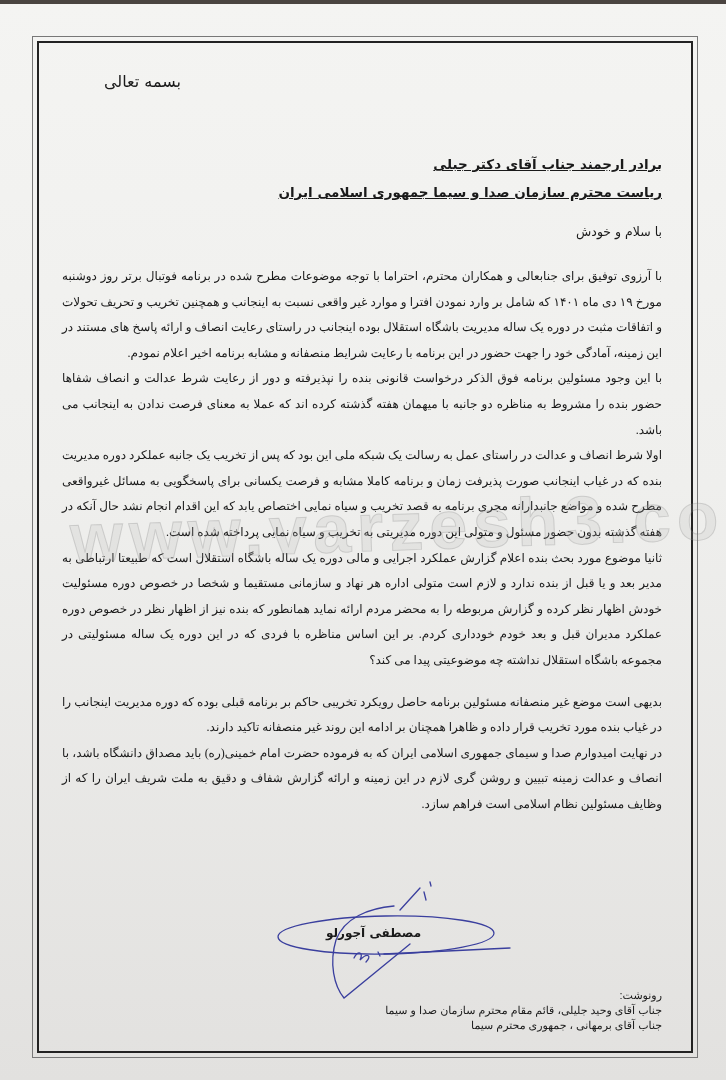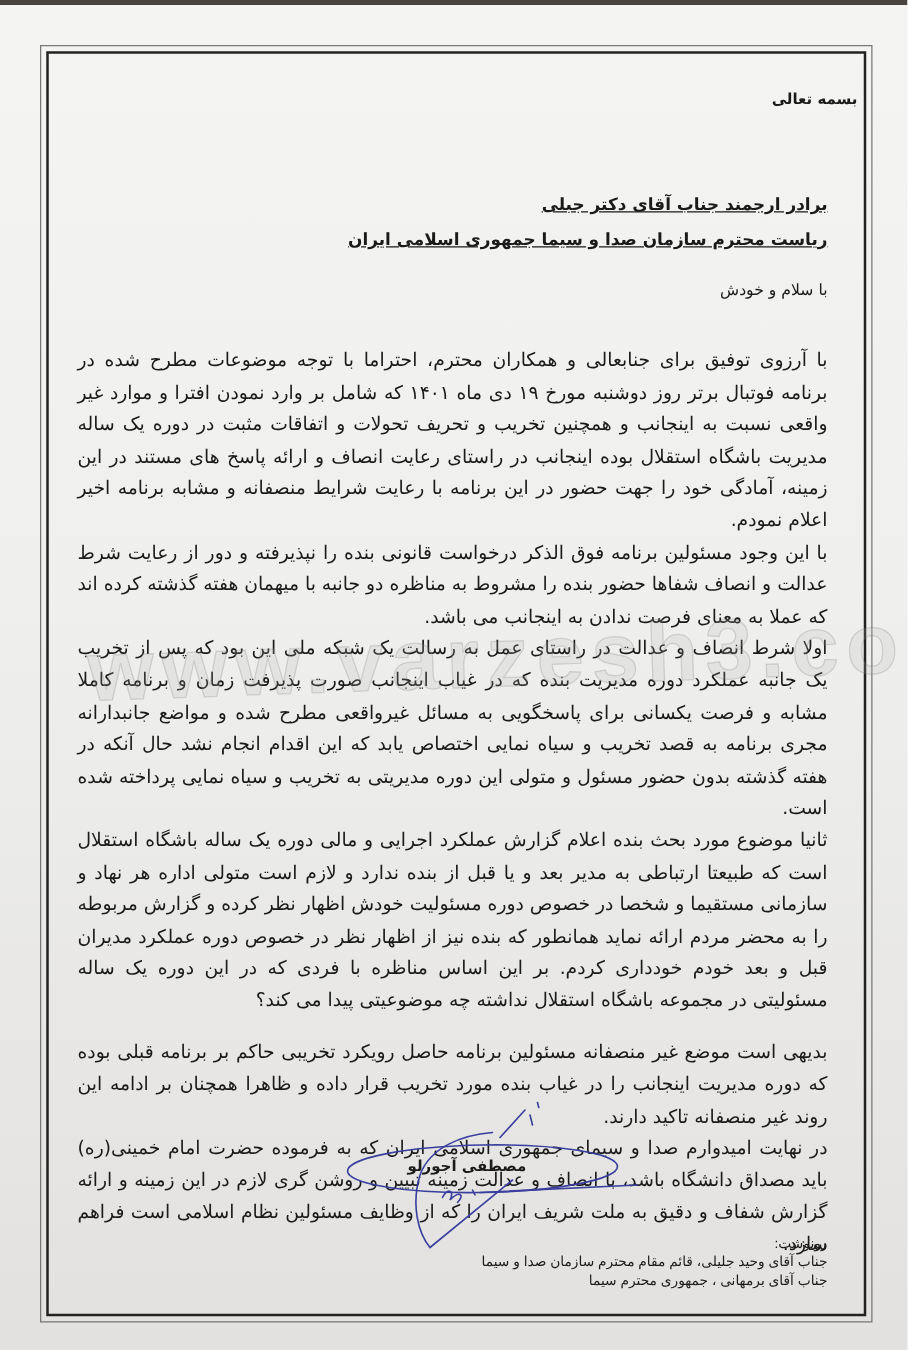--- a/index.html
+++ b/index.html
@@ -38,49 +38,50 @@
       position: absolute;
       left: 44px; top: 48px;
       width: 642px; height: 1000px;
       direction: rtl;
       color: #1a1a1a;
     }
     .title {
       position: absolute;
       top: 24px;
       left: 0; right: 0;
-      text-align: right;
-      font-weight: bold;
-      font-size: 12px;
+      text-align: left;
+      font-weight: normal;
+      font-size: 16px;
       padding-left: 60px;
     }
     .addressee {
       position: absolute;
       top: 102px;
       right: 24px;
       font-weight: bold;
       font-size: 13.5px;
       line-height: 28px;
       text-decoration: underline;
     }
     .greeting {
       position: absolute;
       top: 176px;
       right: 24px;
       font-size: 12.5px;
     }
     .body-text {
       position: absolute;
-      top: 228px;
+      top: 216px;
       right: 24px;
       width: 600px;
-      font-size: 15px;
+      font-size: 12px;
       line-height: 25.6px;
       text-align: justify;
       text-align-last: right;
+      font-family: Liberation Serif, serif;
     }
     .body-text p {
       margin: 0;
     }
     .body-text p.gap {
       margin-top: 16px;
     }
     .body-text p.gap2 {
     }
     .signature {

